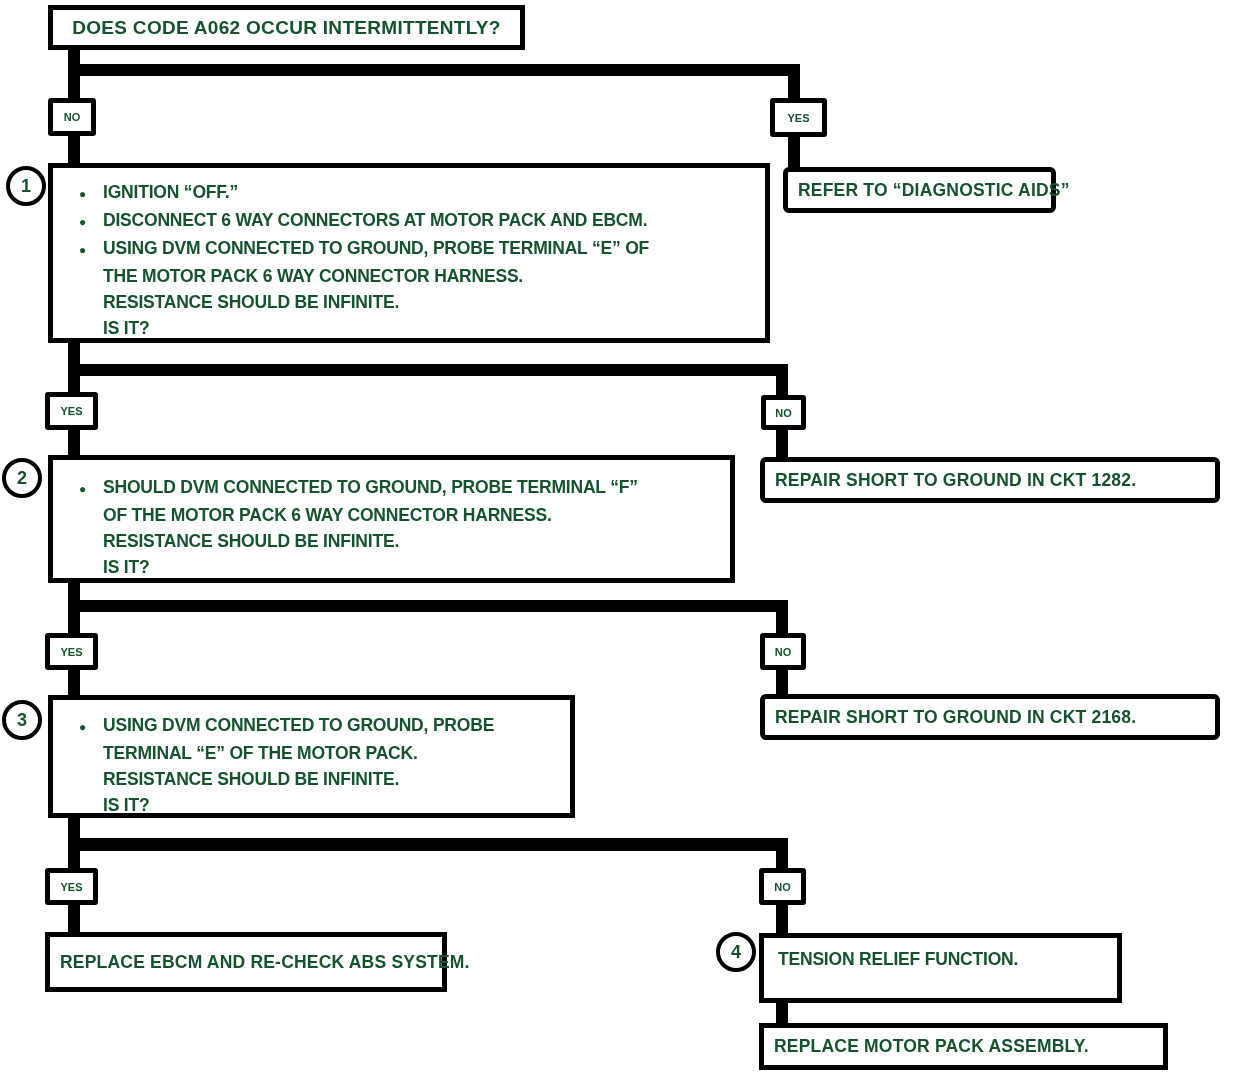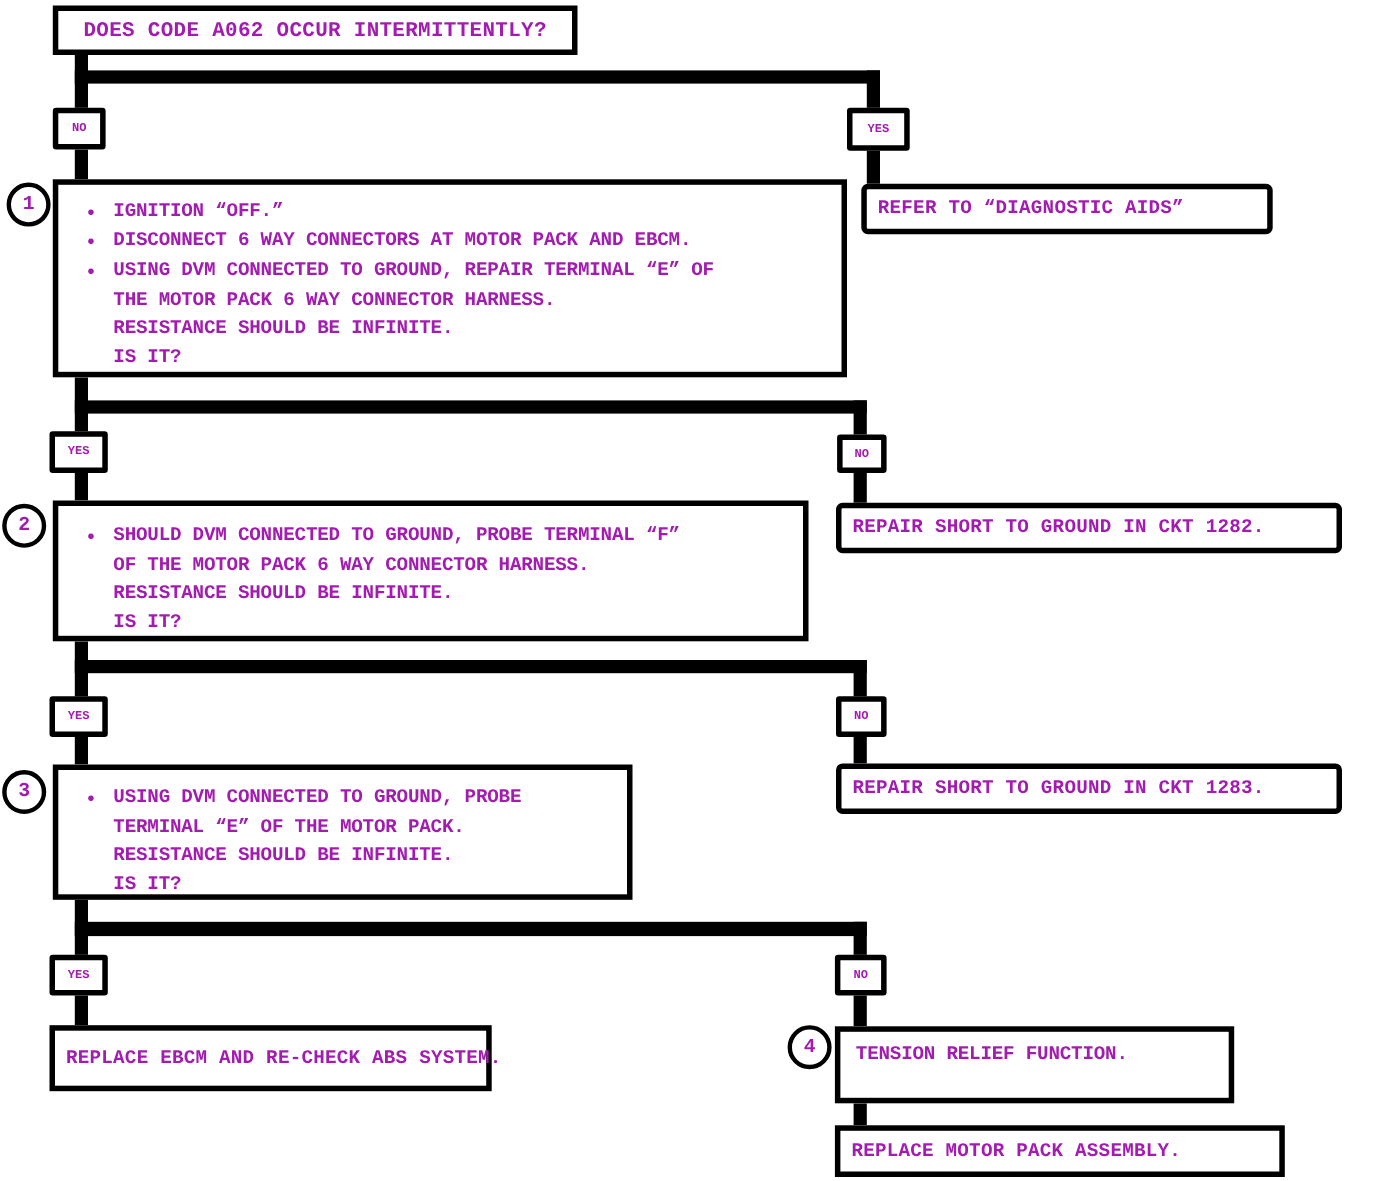--- a/index.html
+++ b/index.html
@@ -1,22 +1,22 @@
 <!DOCTYPE html>
 <html><head>
 <meta charset="utf-8">
 <style>
   html, body { margin: 0; padding: 0; background: #ffffff; }
   #canvas {
     position: relative;
     width: 1248px;
     height: 1074px;
     background: #ffffff;
-    font-family: Liberation Mono, monospace;
-    color: #a21caf;
+    font-family: Liberation Sans, sans-serif;
+    color: #14532d;
     overflow: hidden;
   }
   .box {
     position: absolute;
     box-sizing: border-box;
     border: 5px solid #000;
     background: #fff;
     border-radius: 4px;
   }
   .title-box {
@@ -88,35 +88,35 @@
   <div class="vline" style="left:68px; top:48px; width:12px; height:50px;"></div>
   <div class="hline" style="left:68px; top:64px; width:732px; height:12px;"></div>
   <div class="vline" style="left:788px; top:64px; width:12px; height:34px;"></div>
 
   <div class="box label-box" style="left:48px; top:98px; width:48px; height:38px;">NO</div>
   <div class="box label-box" style="left:770px; top:98px; width:57px; height:39px;">YES</div>
 
   <div class="vline" style="left:68px; top:136px; width:12px; height:27px;"></div>
   <div class="vline" style="left:788px; top:137px; width:12px; height:30px;"></div>
 
-  <div class="box result-box" style="left:783px; top:167px; width:374px; height:46px; border-radius:6px;">REFER TO “DIAGNOSTIC AIDS”</div>
+  <div class="box result-box" style="left:783px; top:167px; width:273px; height:46px; border-radius:6px;">REFER TO “DIAGNOSTIC AIDS”</div>
 
   <div class="circle" style="left:6px; top:166px;">1</div>
   <div class="box step-box" style="left:48px; top:163px; width:722px; height:180px; border-radius:0;">
     <div class="step-line">
       <span class="bullet">●</span>
       <span>IGNITION “OFF.”</span>
     </div>
     <div class="step-line">
       <span class="bullet">●</span>
       <span>DISCONNECT 6 WAY CONNECTORS AT MOTOR PACK AND EBCM.</span>
     </div>
     <div class="step-line">
       <span class="bullet">●</span>
-      <span>USING DVM CONNECTED TO GROUND, REPAIR TERMINAL “E” OF</span>
+      <span>USING DVM CONNECTED TO GROUND, PROBE TERMINAL “E” OF</span>
     </div>
     <div class="step-line">
       <span class="bullet"></span>
       <span>THE MOTOR PACK 6 WAY CONNECTOR HARNESS.</span>
     </div>
     <div class="step-line">
       <span class="bullet"></span>
       <span>RESISTANCE SHOULD BE INFINITE.</span>
     </div>
     <div class="step-line">
@@ -160,21 +160,21 @@
   <div class="vline" style="left:68px; top:583px; width:12px; height:50px;"></div>
   <div class="hline" style="left:68px; top:600px; width:720px; height:12px;"></div>
   <div class="vline" style="left:776px; top:600px; width:12px; height:33px;"></div>
 
   <div class="box label-box" style="left:45px; top:633px; width:53px; height:37px;">YES</div>
   <div class="box label-box" style="left:760px; top:633px; width:46px; height:37px;">NO</div>
 
   <div class="vline" style="left:68px; top:670px; width:12px; height:25px;"></div>
   <div class="vline" style="left:776px; top:670px; width:12px; height:24px;"></div>
 
-  <div class="box result-box" style="left:760px; top:694px; width:460px; height:46px; border-radius:6px;">REPAIR SHORT TO GROUND IN CKT 1283.</div>
+  <div class="box result-box" style="left:760px; top:694px; width:460px; height:46px; border-radius:6px;">REPAIR SHORT TO GROUND IN CKT 2168.</div>
 
   <div class="circle" style="left:2px; top:700px;">3</div>
   <div class="box step-box" style="left:48px; top:695px; width:527px; height:123px; border-radius:0; padding-top:12px;">
     <div class="step-line">
       <span class="bullet">●</span>
       <span>USING DVM CONNECTED TO GROUND, PROBE</span>
     </div>
     <div class="step-line">
       <span class="bullet"></span>
       <span>TERMINAL “E” OF THE MOTOR PACK.</span>

